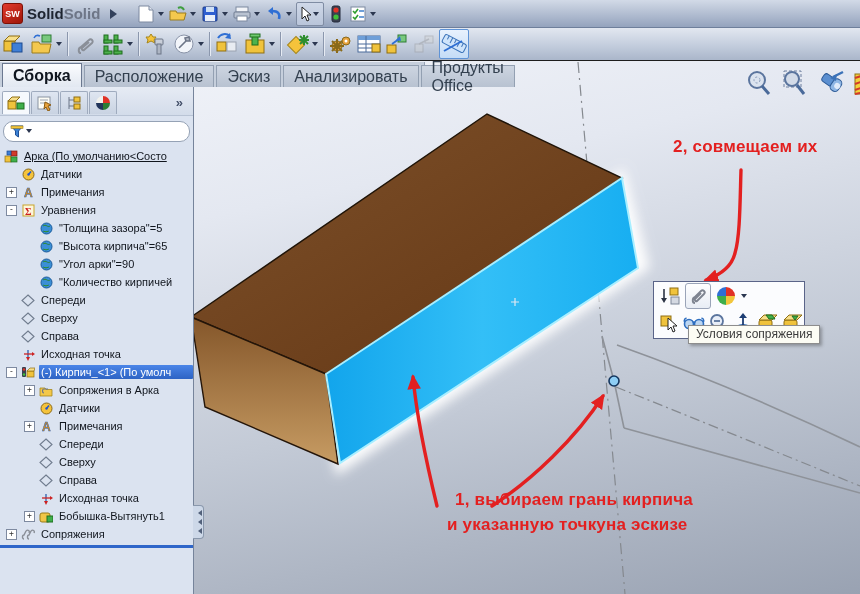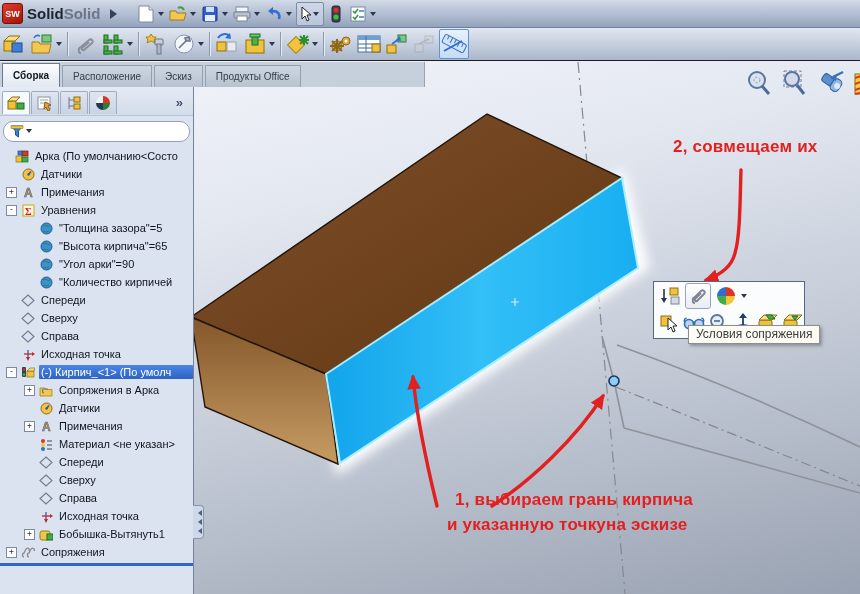--- a/index.html
+++ b/index.html
@@ -28,21 +28,21 @@
     border-bottom:1px solid #7c8aa2;display:flex;align-items:center;}
   .t2icon{width:28px;height:28px;display:flex;align-items:center;justify-content:center;}
   .t2sep{width:1px;height:24px;background:#8b97ad;box-shadow:1px 0 0 #e6ebf3;margin:0 3px;}
   .t2icon.disabled{opacity:.42;filter:grayscale(.9);}
   .t2icon.active{background:linear-gradient(180deg,#e8f1fd,#c4dcf7);border:1px solid #5f93d6;border-radius:2px;}
   .blackline{position:absolute;left:0;top:60px;width:860px;height:2px;background:#1d1d1d;}
 
   
   .tabstrip{position:absolute;left:0;top:62px;width:424px;height:25px;background:#c6cfdc;
     display:flex;align-items:flex-end;border-right:1px solid #97a3b5;}
-  .tab{height:21px;display:flex;align-items:center;padding:0 10px;font-size:10px;color:#33404f;
+  .tab{height:21px;display:flex;align-items:center;padding:0 10px;font-size:16px;color:#33404f;
     background:linear-gradient(180deg,#cdd5e1,#b8c2d1);border:1px solid #93a0b2;border-bottom:none;margin-left:2px;}
   .tab.active{height:23px;background:linear-gradient(180deg,#fbfcfe,#e2e8f1);font-weight:bold;color:#10161f;border-color:#6b7890;}
 
   
   .viewport{position:absolute;left:0;top:61px;width:860px;height:533px;
     background:linear-gradient(168deg,#f3f5fa 0%,#e4e8f1 28%,#c3cad6 62%,#99a2b2 100%);}
   #vp-svg{position:absolute;left:0;top:61px;pointer-events:none;}
 
   .note{position:absolute;color:#e32020;font-weight:bold;font-size:17px;letter-spacing:.2px;}
   .tooltip{position:absolute;left:688px;top:325px;background:#fcfcf4;border:1px solid #8d8d8d;
@@ -65,21 +65,21 @@
   .ptab{width:26px;height:22px;display:flex;align-items:center;justify-content:center;
     border:1px solid #9fabbe;border-bottom:none;background:linear-gradient(180deg,#dfe6f1,#c9d3e2);border-radius:2px 2px 0 0;}
   .ptab.active{background:#f6f9fd;}
   .pmore{margin-left:auto;margin-right:8px;color:#44506a;font-size:13px;font-weight:bold;}
   .filterrow{height:26px;display:flex;align-items:center;padding:2px 3px;}
   .filterpill{flex:1;height:19px;background:#fff;border:1px solid #95a2b5;border-radius:10px;
     display:flex;align-items:center;padding-left:6px;gap:2px;}
 
   .tree{padding-top:1px;font-size:11px;color:#10151d;}
   .trow{display:flex;align-items:center;height:18px;white-space:nowrap;overflow:hidden;}
-  .lv0{padding-left:15px;} .lv1{padding-left:6px;} .lv2{padding-left:24px;}
+  .lv0{padding-left:4px;text-decoration:underline;} .lv1{padding-left:6px;} .lv2{padding-left:24px;}
   .exp{flex:none;width:9px;height:9px;border:1px solid #7e8aa0;background:#fff;color:#333;
     font:8px/8px "DejaVu Sans Mono",monospace;text-align:center;margin-right:4px;}
   .spc{flex:none;width:15px;}
   .ticon{flex:none;width:14px;height:14px;margin-right:4px;display:flex;align-items:center;justify-content:center;}
   .tlabel{padding:1px 2px;}
   .sel .tlabel{background:linear-gradient(180deg,#4a85e8,#2d63c4);color:#fff;border-radius:1px;}
   .sel.stretch .tlabel{flex:1;}
   .psplit{height:3px;background:#2f66c9;margin-top:2px;}
   .handle{position:absolute;left:193px;top:505px;width:10px;height:32px;background:#cdd8e8;
     border:1px solid #8a98ac;border-left:none;border-radius:0 4px 4px 0;z-index:7;
@@ -464,20 +464,21 @@
           </svg>
       </div>
     </div>
   </div>
   <div class="tooltip">Условия сопряжения</div>
 
   <div class="tabstrip">
     <div class="tab active">Сборка</div>
     <div class="tab">Расположение</div>
     <div class="tab">Эскиз</div>
+    <div class="tab">Анализировать</div>
     <div class="tab">Продукты Office</div>
   </div>
 
   <div class="panel">
     <div class="ptabs">
       <div class="ptab active">
         <svg width="18" height="16">
             <rect x="1" y="6" width="8" height="8" fill="#f0c33c" stroke="#8f6e12"></rect>
             <polygon points="1,6 5,2 13,2 9,6" fill="#f7df8a" stroke="#8f6e12"></polygon>
             <rect x="10" y="8" width="7" height="6" fill="#3fae4a" stroke="#1f6e1f"></rect>
@@ -679,36 +680,20 @@
         <span class="ticon">
             <svg width="13" height="13">
               <text x="2" y="11" font-size="12" font-weight="bold" fill="#d88f1c" stroke="#2f5fae" stroke-width=".5" font-family="Liberation Sans">A</text>
             </svg>
           </span>
         <span class="tlabel">Примечания</span>
       </div>
       <div class="trow lv2">
         <span class="spc"></span>
         <span class="ticon">
-            <svg width="13" height="13">
-              <circle cx="3" cy="3" r="2" fill="#d23a2a"></circle>
-              <circle cx="3" cy="7" r="2" fill="#f2c63c"></circle>
-              <circle cx="3" cy="11" r="2" fill="#2f6fd4"></circle>
-              <g stroke="#5a6372" stroke-width="1.2">
-                <line x1="7" y1="3" x2="12" y2="3"></line>
-                <line x1="7" y1="7" x2="12" y2="7"></line>
-                <line x1="7" y1="11" x2="12" y2="11"></line>
-              </g>
-            </svg>
-          </span>
-        <span class="tlabel">Материал &lt;не указан&gt;</span>
-      </div>
-      <div class="trow lv2">
-        <span class="spc"></span>
-        <span class="ticon">
             <svg width="14" height="13">
               <polygon points="7,1 13,6.5 7,12 1,6.5" fill="none" stroke="#707c8e" stroke-width="1.1"></polygon>
             </svg>
           </span>
         <span class="tlabel">Спереди</span>
       </div>
       <div class="trow lv2">
         <span class="spc"></span>
         <span class="ticon">
             <svg width="14" height="13">

